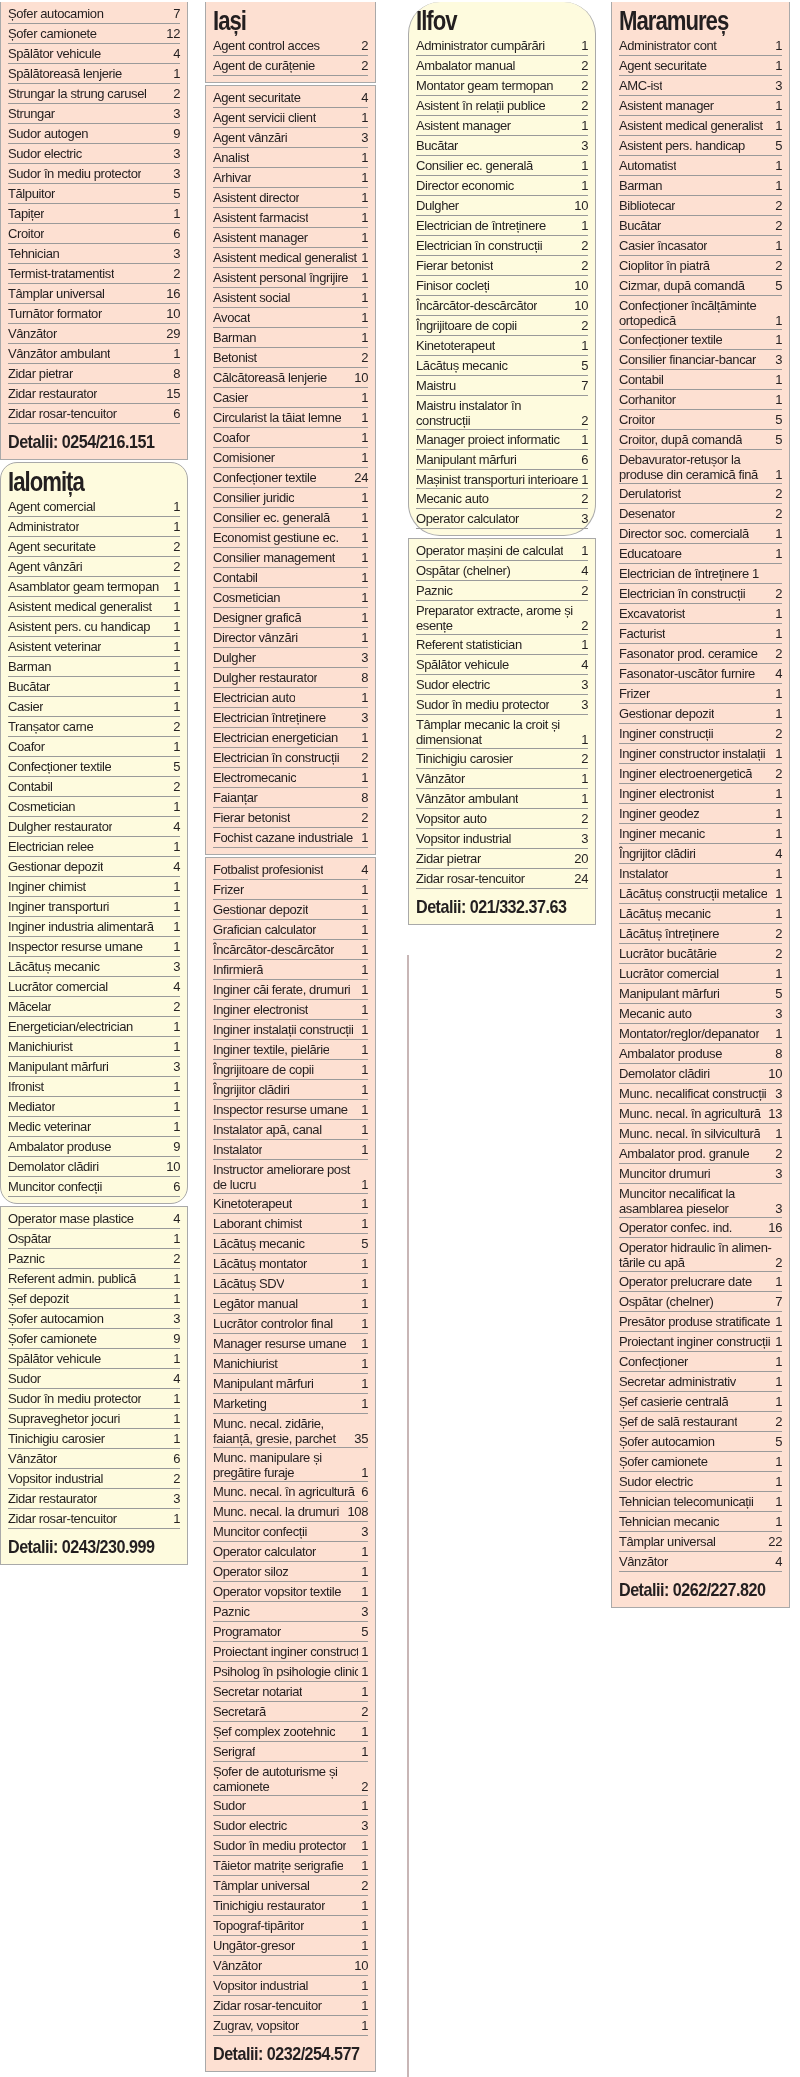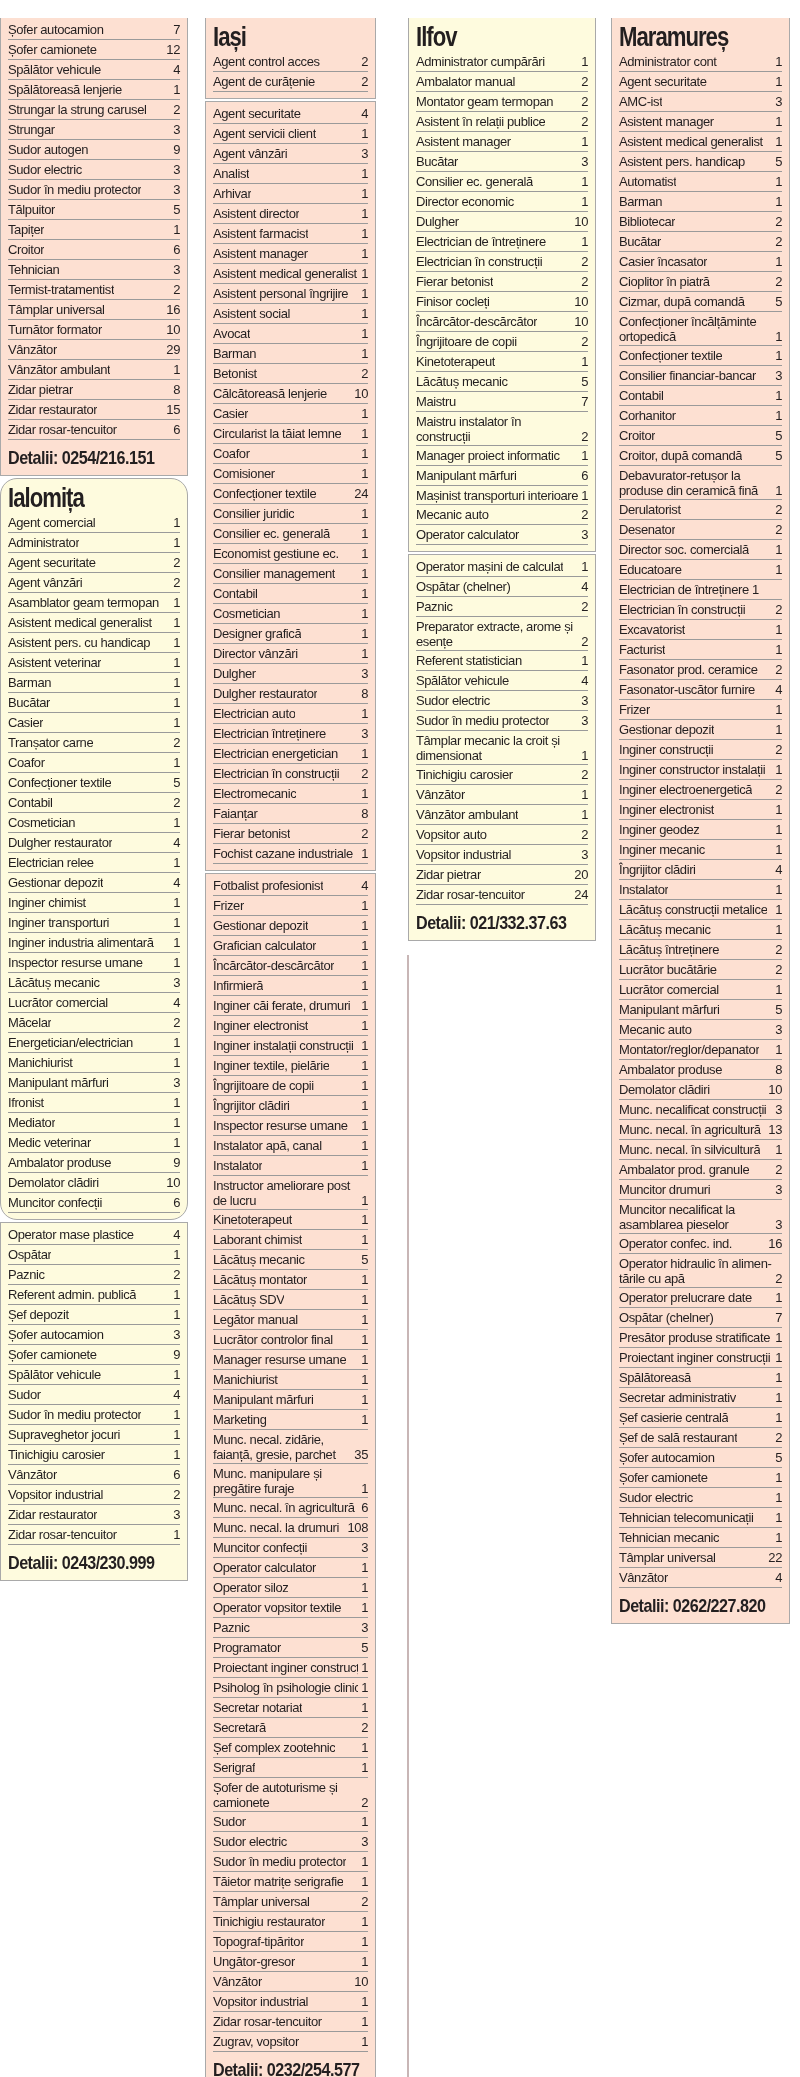--- a/index.html
+++ b/index.html
@@ -1,18 +1,18 @@
 <!DOCTYPE html>
 <html><head>
 <meta charset="utf-8">
 <style>
   html, body { margin:0; padding:0; background:#ffffff; }
   body { width:800px; height:2077px; position:relative; overflow:hidden;
          font-family:"Liberation Sans Narrow","Liberation Sans",sans-serif; color:#231f20; }
-  .col { position:absolute; top:18px; }
+  .col { position:absolute; top:2px; }
   .box { box-sizing:border-box; border:1px solid #a9a9a9; border-top:none;
          padding:2px 7px 4px 7px; }
   .box.pink { background:#fde0d2; }
   .box.yellow { background:#fefbde; }
   .box + .box { margin-top:2px; border-top:1px solid #a9a9a9; }
   .title { font-family:"Liberation Sans",sans-serif; font-weight:bold; font-size:27px;
            letter-spacing:-1.2px; line-height:30px; transform:scaleX(0.82); transform-origin:left;
            margin:2px 0 0 0; white-space:nowrap; }
   .row { display:flex; justify-content:space-between; align-items:flex-end;
          border-bottom:1px solid #9a9a9a; font-size:13px; line-height:19px; letter-spacing:-0.4px;
@@ -735,21 +735,21 @@
   </div>
         <div class="row">
     <span class="name">Zugrav, vopsitor</span>
     <span class="num">1</span>
   </div>
       </div>
     <div class="details">Detalii: 0232/254.577</div>
   </div>
   </div>
 <div id="col-2" class="col" style="left:408px;width:188px;">
-    <div class="box yellow" style="padding-bottom: 6px;">
+    <div class="box yellow" style="padding-bottom: 6px; border-radius: 32px;">
     <div class="title">Ilfov</div>
     <div class="rows">
         <div class="row">
     <span class="name">Administrator cumpărări</span>
     <span class="num">1</span>
   </div>
         <div class="row">
     <span class="name">Ambalator manual</span>
     <span class="num">2</span>
   </div>
@@ -1165,21 +1165,21 @@
   </div>
         <div class="row">
     <span class="name">Presător produse stratificate</span>
     <span class="num">1</span>
   </div>
         <div class="row">
     <span class="name">Proiectant inginer construcții</span>
     <span class="num">1</span>
   </div>
         <div class="row">
-    <span class="name">Spălătoreasă</span>
+    <span class="name">Confecționer</span>
     <span class="num">1</span>
   </div>
         <div class="row">
     <span class="name">Secretar administrativ</span>
     <span class="num">1</span>
   </div>
         <div class="row">
     <span class="name">Șef casierie centrală</span>
     <span class="num">1</span>
   </div>

